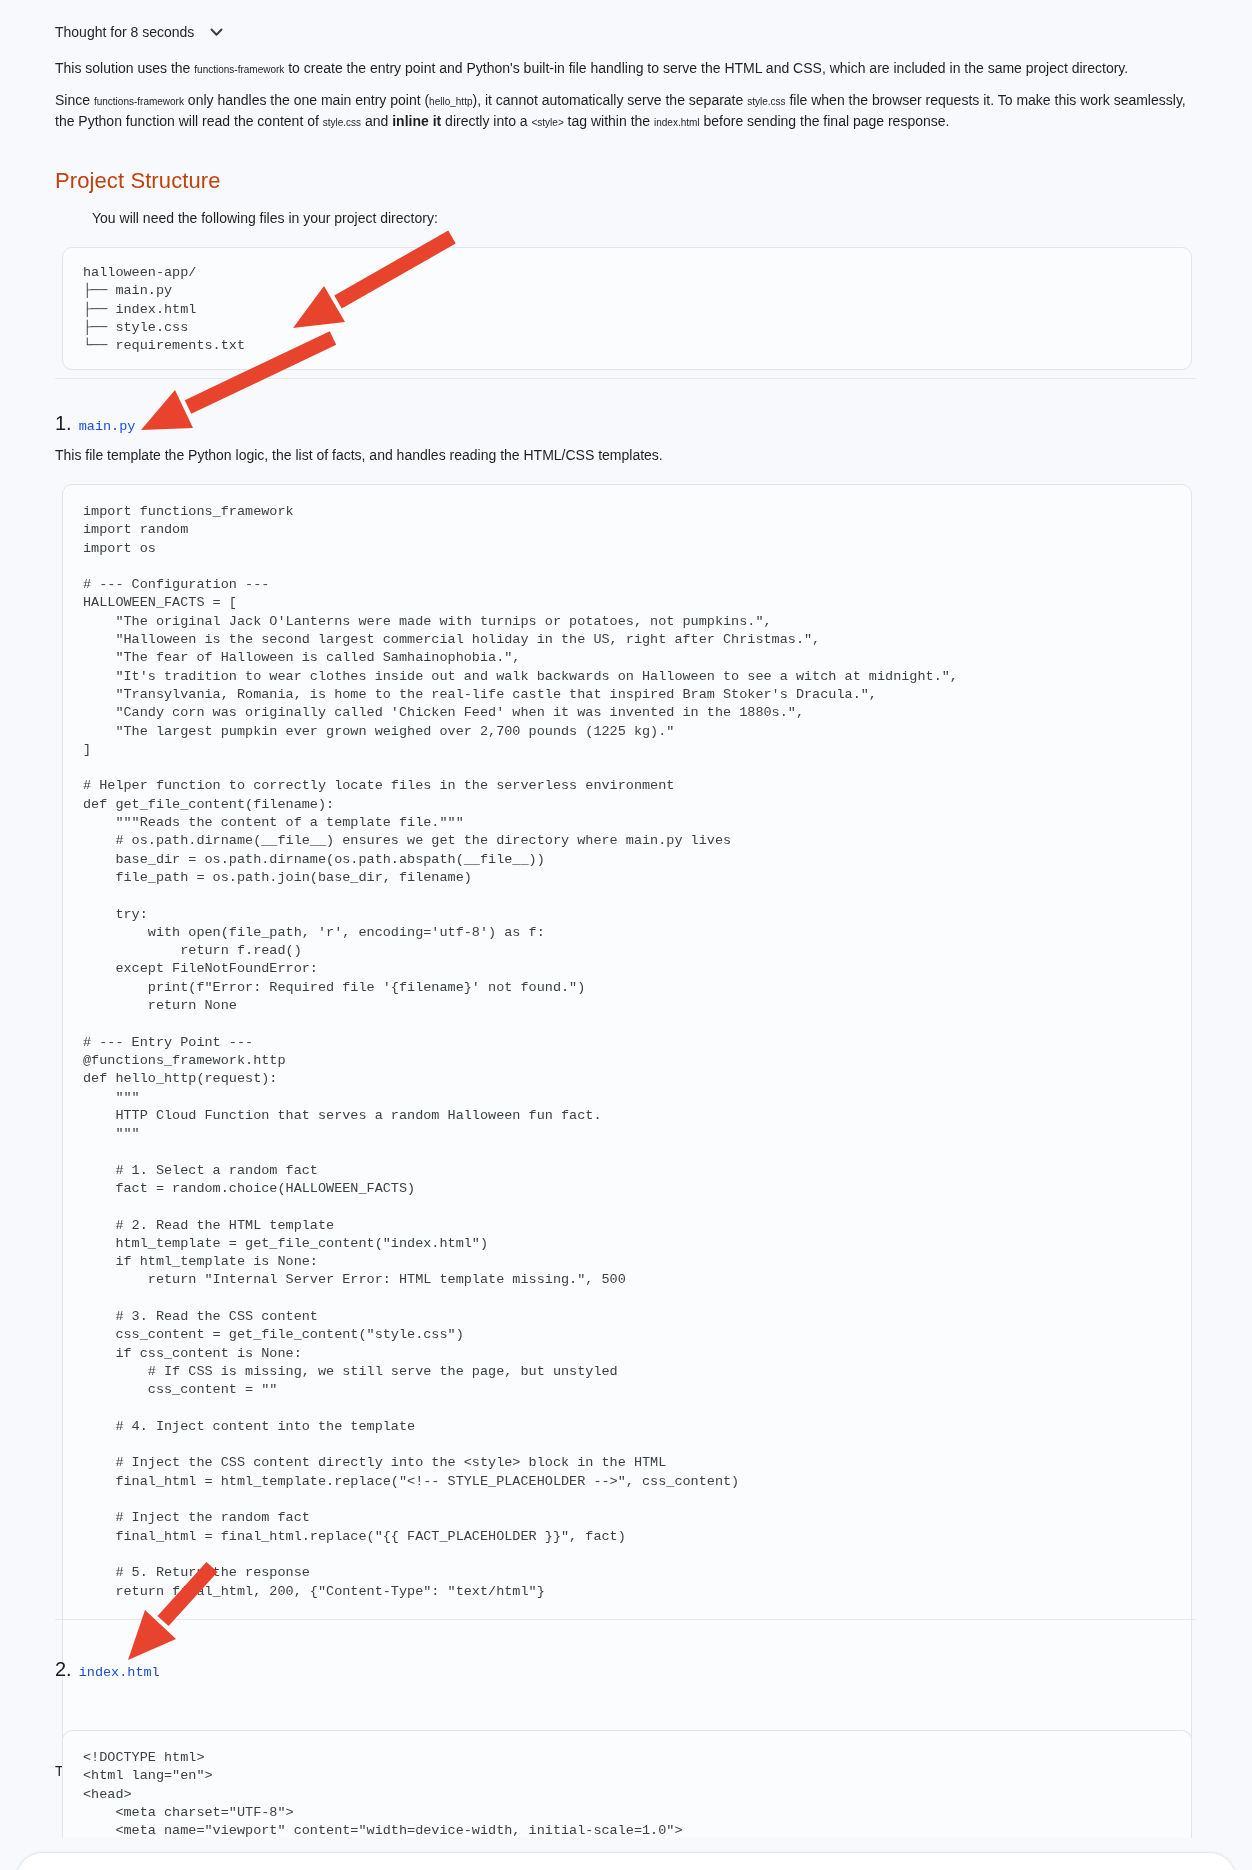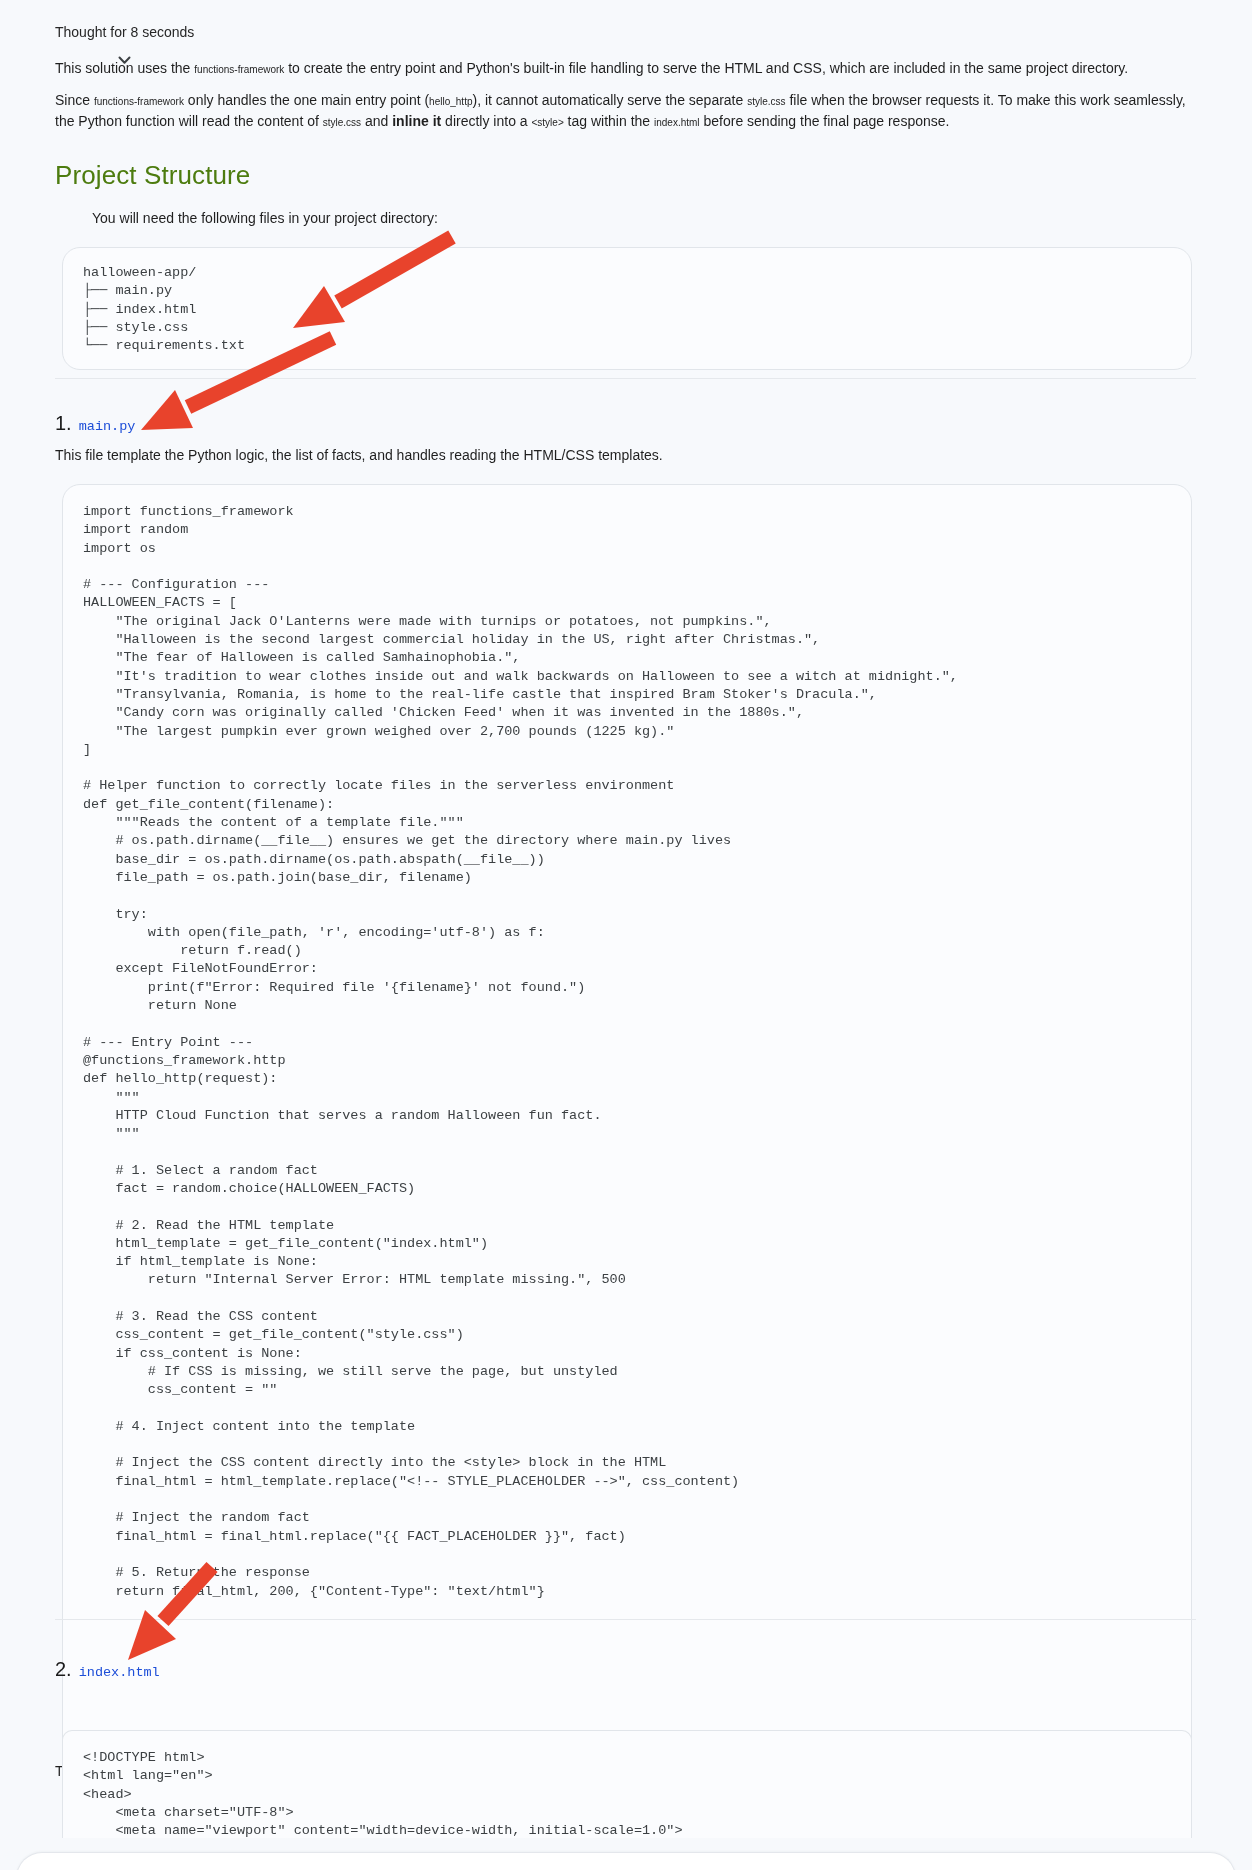--- a/index.html
+++ b/index.html
@@ -12,41 +12,41 @@
     position:relative;
     background:var(--page-bg);
     font-family:"Liberation Sans", sans-serif;
     color:var(--text);
     -webkit-font-smoothing:antialiased;
   }
   .abs{position:absolute;}
   .thought-row{
     top:24px;left:55px;
     display:flex;align-items:center;gap:16px;
-    font-size:14px;color:#262626;cursor:pointer;flex-direction:column;
+    font-size:14px;color:#262626;cursor:pointer;
   }
   .chev{display:inline-flex;align-items:center;}
   .para{
     left:55px;width:1150px;
     font-size:14px;line-height:19.5px;color:var(--text);
   }
   .p1{top:59px;}
   .p2{top:91px;}
   .seg-code{font-family:Liberation Sans, sans-serif;font-size:10px;}
   .seg-bold{font-weight:700;}
   .h2{
-    top:160px;left:55px;
-    font-size:26px;font-weight:500;letter-spacing:.1px;color:#4d7c0f;
+    top:168px;left:55px;
+    font-size:22px;font-weight:500;letter-spacing:.1px;color:#c2410c;
   }
   .intro{top:209px;margin-left:37px;}
   .codebox{
     left:62px;width:1130px;
     background:var(--box-bg);
     border:1px solid var(--box-border);
-    border-radius:18px;
+    border-radius:10px;
   }
   .codebox pre{
     font-family:"Liberation Mono","DejaVu Sans Mono",monospace;
     font-size:13.5px;line-height:18.3px;color:var(--code-text);
     white-space:pre;
   }
   .box-tree{top:247px;height:123px;padding:16px 20px;}
   .box-main{top:484px;height:1282px;padding:18px 20px 12px 20px;}
   .box-html{top:1730px;height:108px;padding:18px 20px 0 20px;overflow:hidden;
     border-bottom:none;border-radius:10px 10px 0 0;}

